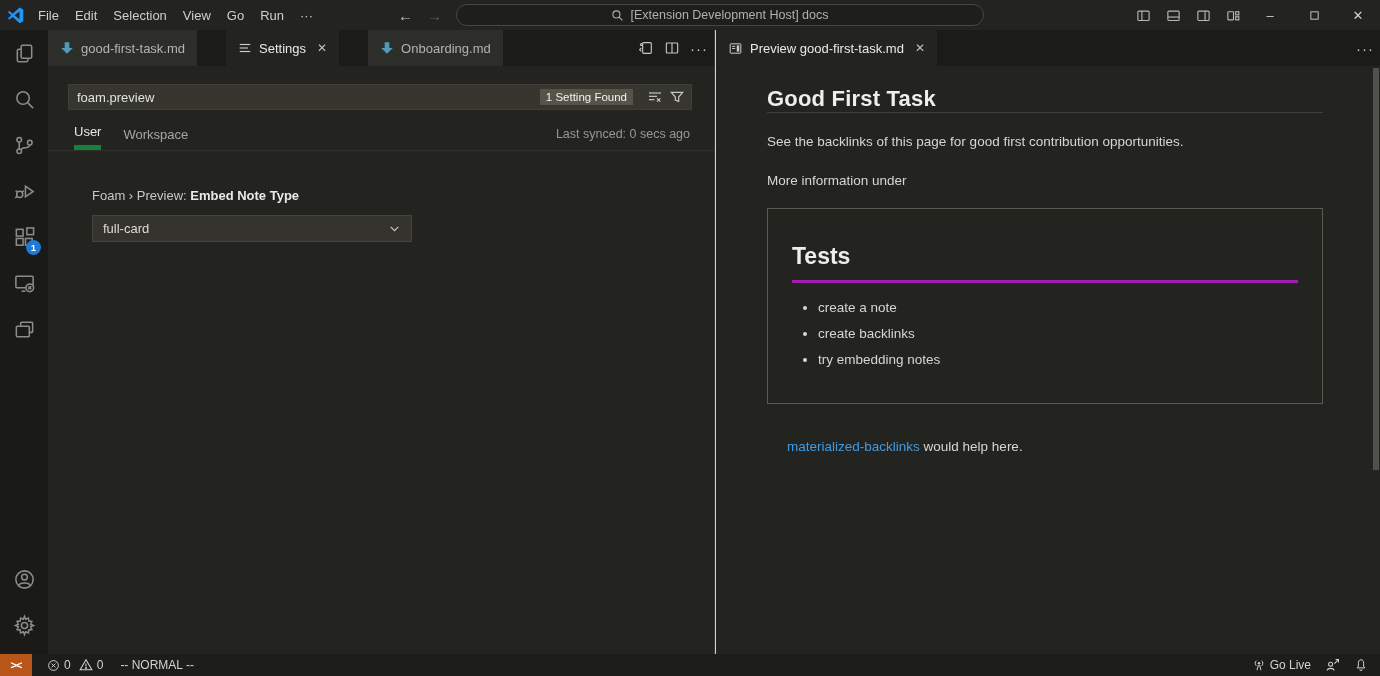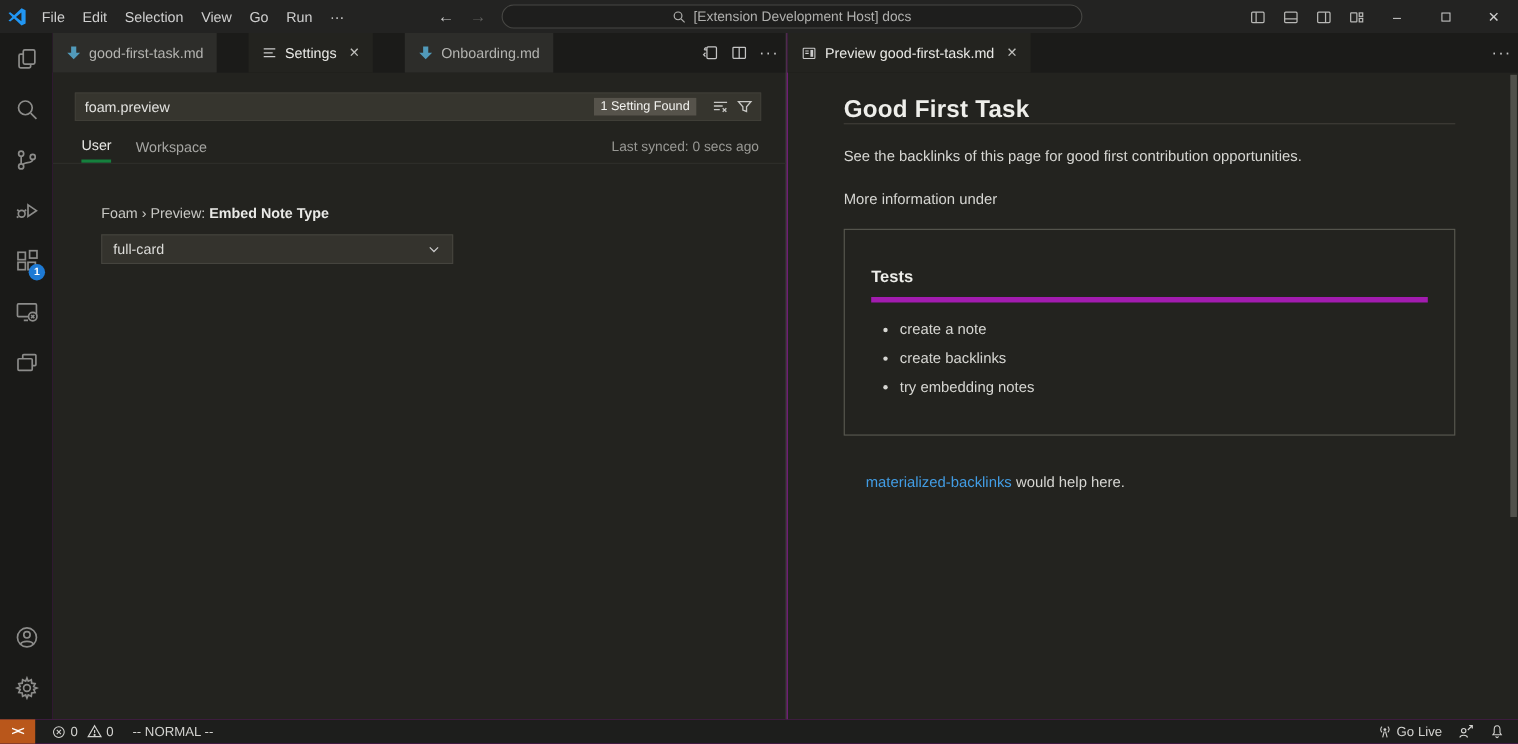--- a/index.html
+++ b/index.html
@@ -1,18 +1,18 @@
 <!DOCTYPE html>
 <html style="--badge-blue: #1e7ad4; --link-blue: #429ce3; --remote-orange: #b9571b; --md-icon-blue: #519aba; --logo-blue: #2196f3;"><head>
 <meta charset="utf-8">
 <style>
   * { margin:0; padding:0; box-sizing:border-box; }
   html,body { width:1380px; height:676px; overflow:hidden; background:#111; }
   body { font-family:"Liberation Sans", sans-serif; color:#cccccc; font-size:13px; }
-  .window { position:absolute; inset:0; width:1380px; height:676px; background:#a21caf; }
+  .window { position:absolute; inset:0; width:1380px; height:676px; background:#bef264; }
 
   
   .titlebar { position:absolute; top:0; left:0; width:1380px; height:30px; background:#232322; display:flex; align-items:center; z-index:30; }
   .vscode-logo { width:30px; display:flex; justify-content:center; align-items:center; }
   .menu-item { padding:3px 8px; color:#cfcfcf; border-radius:4px; cursor:default; }
   .menu-more { padding:3px 8px; color:#cfcfcf; }
   .nav-arrows { position:absolute; left:398px; top:0; height:30px; display:flex; align-items:center; gap:14px; font-size:15px; }
   .nav-back { color:#c8c8c8; }
   .nav-fwd { color:#5e5e5c; }
   .command-center { position:absolute; left:456px; top:4px; width:528px; height:22px; background:#1e1e1d; border:1px solid #474744; border-radius:11px; display:flex; align-items:center; justify-content:center; gap:6px; color:#b0b0ae; font-size:12.5px; }
@@ -37,35 +37,35 @@
   .dots { font-size:15px; letter-spacing:1px; color:#c5c5c5; }
 
   
   .settings-body { position:relative; padding:18px 22px 0 20px; }
   .settings-search { display:flex; align-items:center; height:26px; background:#36352e; border:1px solid #3f3e37; padding:0 6px 0 8px; }
   .settings-search input { flex:1; background:transparent; border:none; outline:none; color:#e2e2df; font-size:13px; font-family:inherit; }
   .found-badge { background:#56534b; color:#f2f2ef; font-size:11.5px; padding:2px 6px; margin-right:8px; white-space:nowrap; }
   .search-action { display:flex; align-items:center; margin-left:6px; }
   .scope-row { display:flex; align-items:center; margin-top:14px; padding:0 2px 0 6px; }
   .scope-tab { margin-right:22px; padding-bottom:6px; color:#a6a6a3; }
-  .scope-tab.active { color:#e8e8e5; border-bottom:3px solid #15803d; }
+  .scope-tab.active { color:#e8e8e5; border-bottom:5px solid #15803d; }
   .sync-label { margin-left:auto; color:#989894; font-size:12.5px; padding-bottom:6px; }
   .scope-divider { position:absolute; left:0; right:0; height:1px; background:#2f2f2b; margin-top:0; }
   .setting-item { margin:38px 0 0 24px; }
   .setting-label { font-size:13px; color:#c8c8c4; }
   .setting-label b { color:#eaeae7; font-weight:bold; }
   .setting-select { margin-top:12px; width:320px; height:27px; background:#34332d; border:1px solid #45443e; color:#dcdcd9; display:flex; align-items:center; padding:0 10px; justify-content:space-between; font-size:13px; }
 
   
   .preview-scroll { position:absolute; top:36px; left:0; right:0; bottom:0; overflow:hidden; }
   .preview-content { padding:20px 57px 0 51px; color:#d6d6d2; font-size:13.5px; }
   .md-h1 { font-size:22px; font-weight:600; color:#eeeeea; border-bottom:1px solid #413f39; letter-spacing:.2px; }
   .md-p { margin-top:19px; line-height:20px; }
   .md-card { margin-top:17px; border:1px solid #5a5a52; padding:24px 24px 26px 24px; }
-  .md-h2 { font-size:15px; font-weight:600; color:#eeeeea; margin-top:10px; padding-bottom:10px; border-bottom:5px solid #a21caf; }
+  .md-h2 { font-size:23px; font-weight:600; color:#eeeeea; margin-top:10px; padding-bottom:10px; border-bottom:3px solid #a21caf; }
   .md-ul { margin:16px 0 0 26px; }
   .md-ul li { margin-bottom:9px; line-height:17px; }
   .md-link { color:var(--link-blue,#429ce3); text-decoration:none; }
   .md-refs { margin-top:18px; line-height:22.5px; width:560px; }
   .pv-scrollbar { position:absolute; right:1px; top:2px; width:6px; height:402px; background:#51514b; }
 
   
   .statusbar { position:absolute; left:0; right:0; bottom:0; height:22px; background:#1d1e1c; display:flex; align-items:center; font-size:12px; color:#d2d2cf; z-index:30; }
   .remote-ind { width:32px; height:22px; background:var(--remote-orange,#b9571b); color:#fff; display:flex; align-items:center; justify-content:center; font-weight:bold; font-size:11px; letter-spacing:-1px; }
   .sb-item { display:flex; align-items:center; gap:4px; padding:0 7px; height:22px; }

